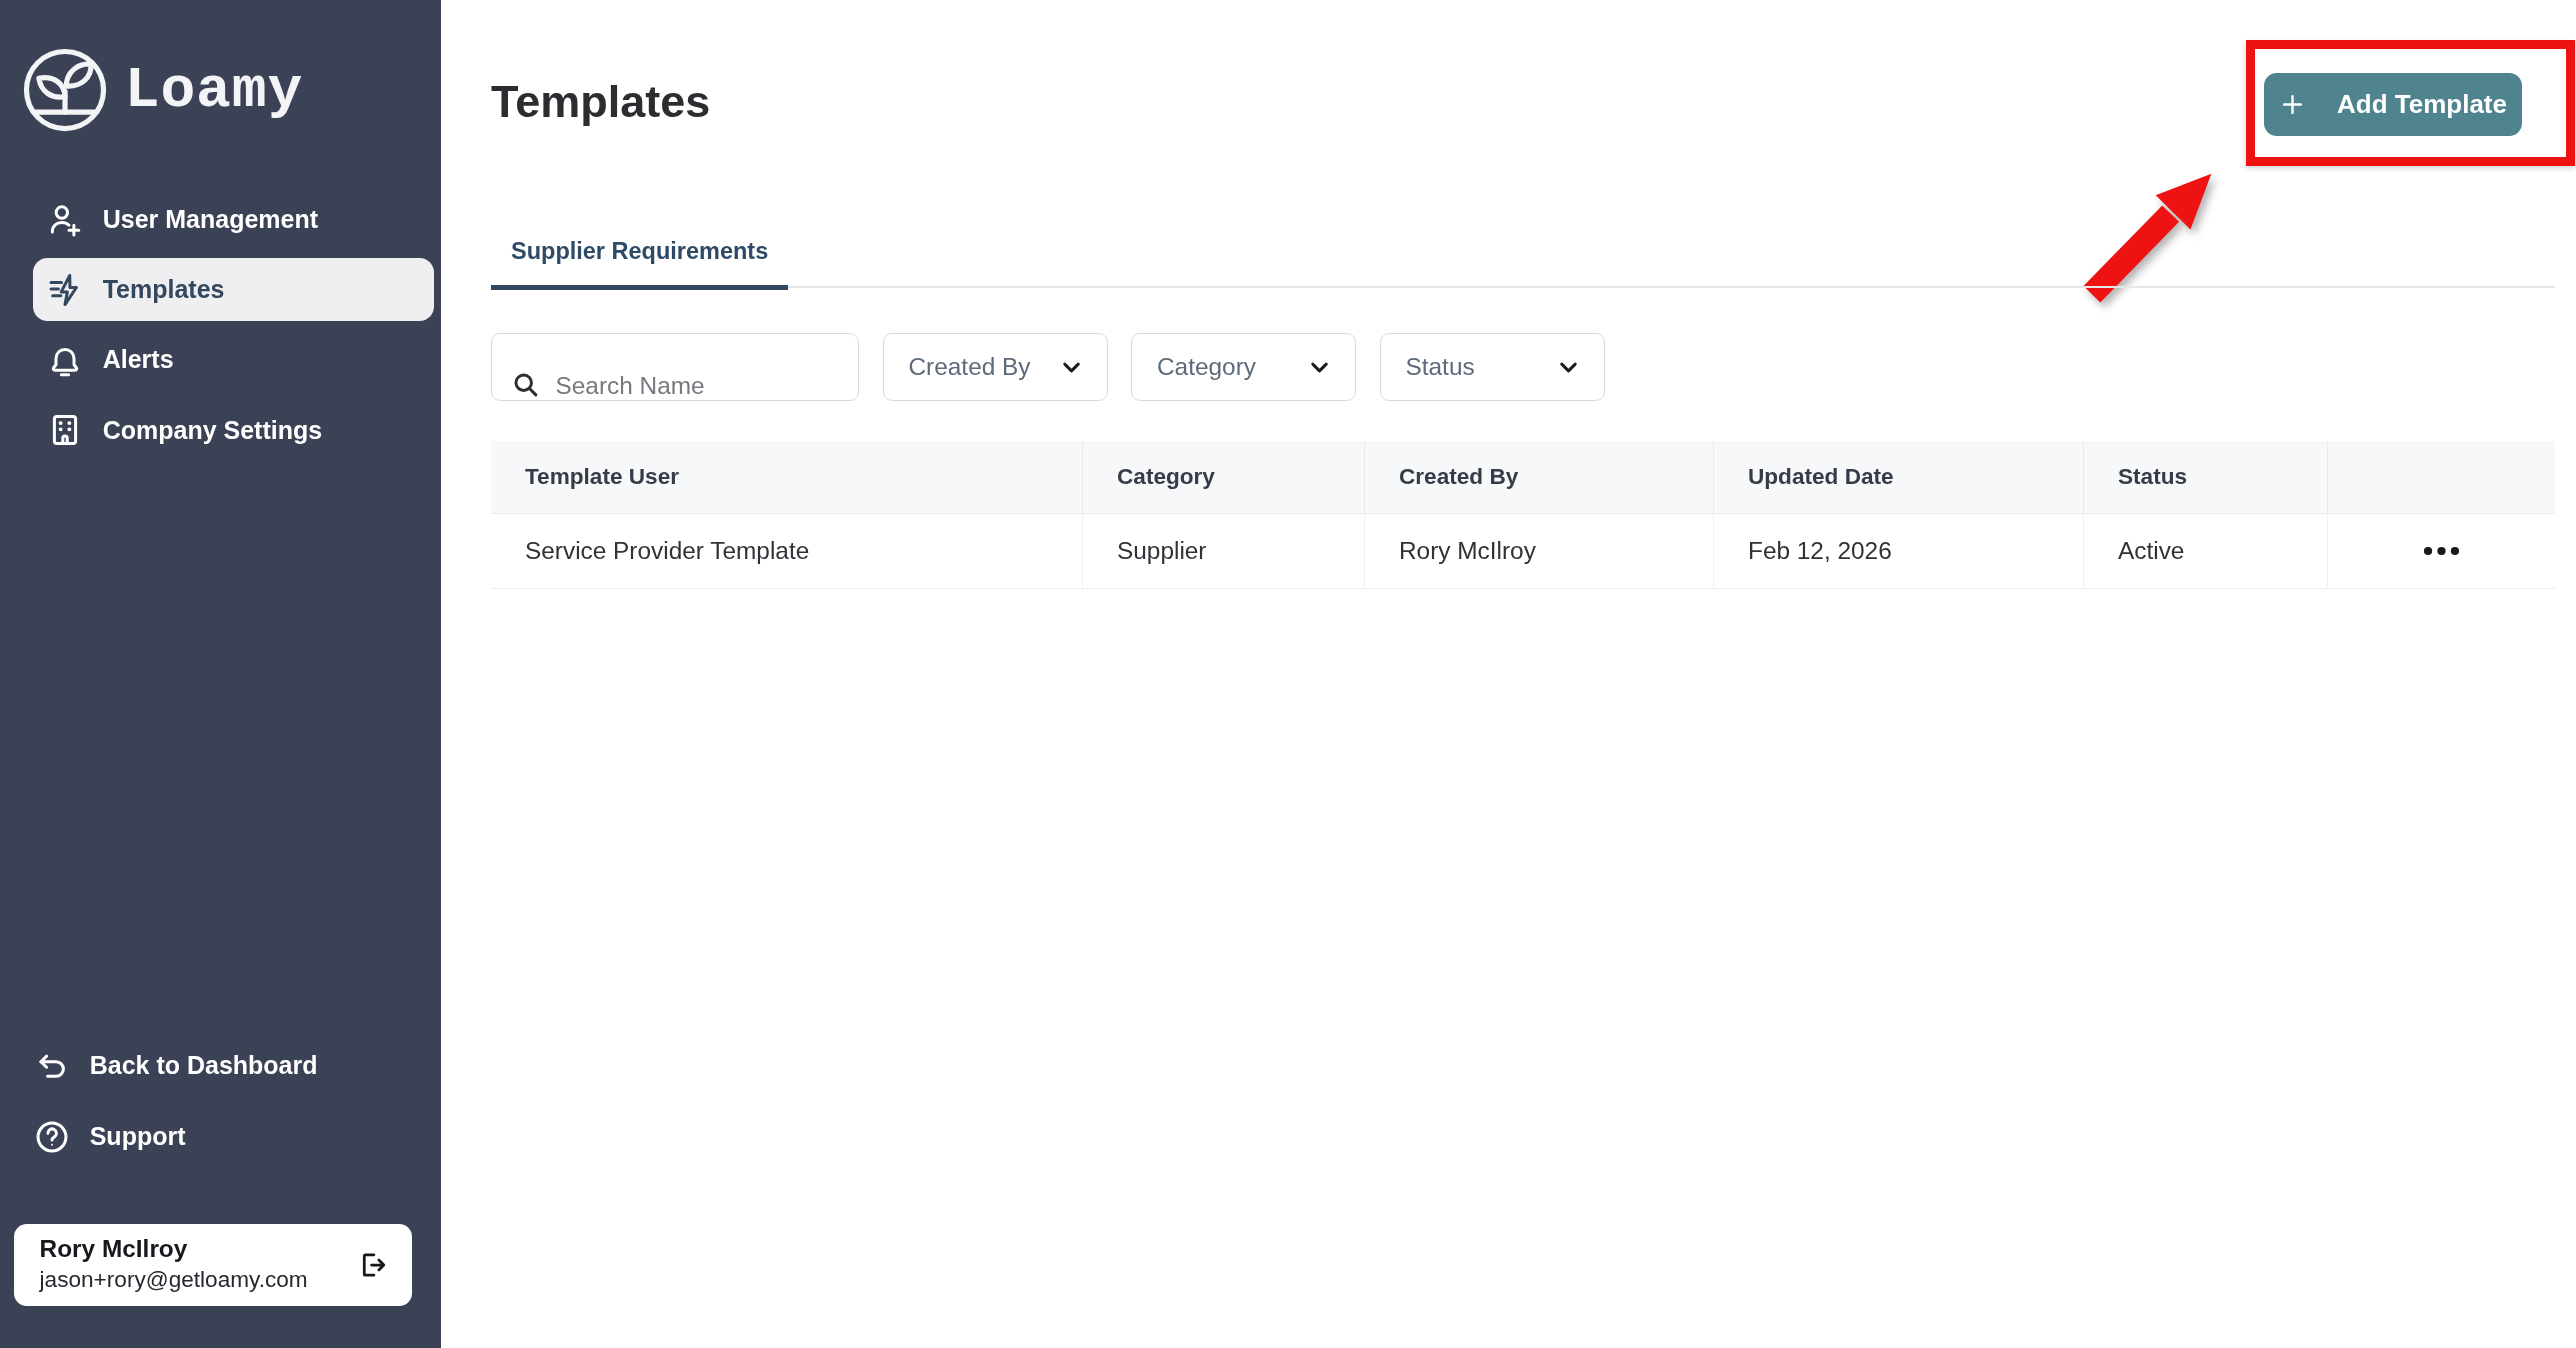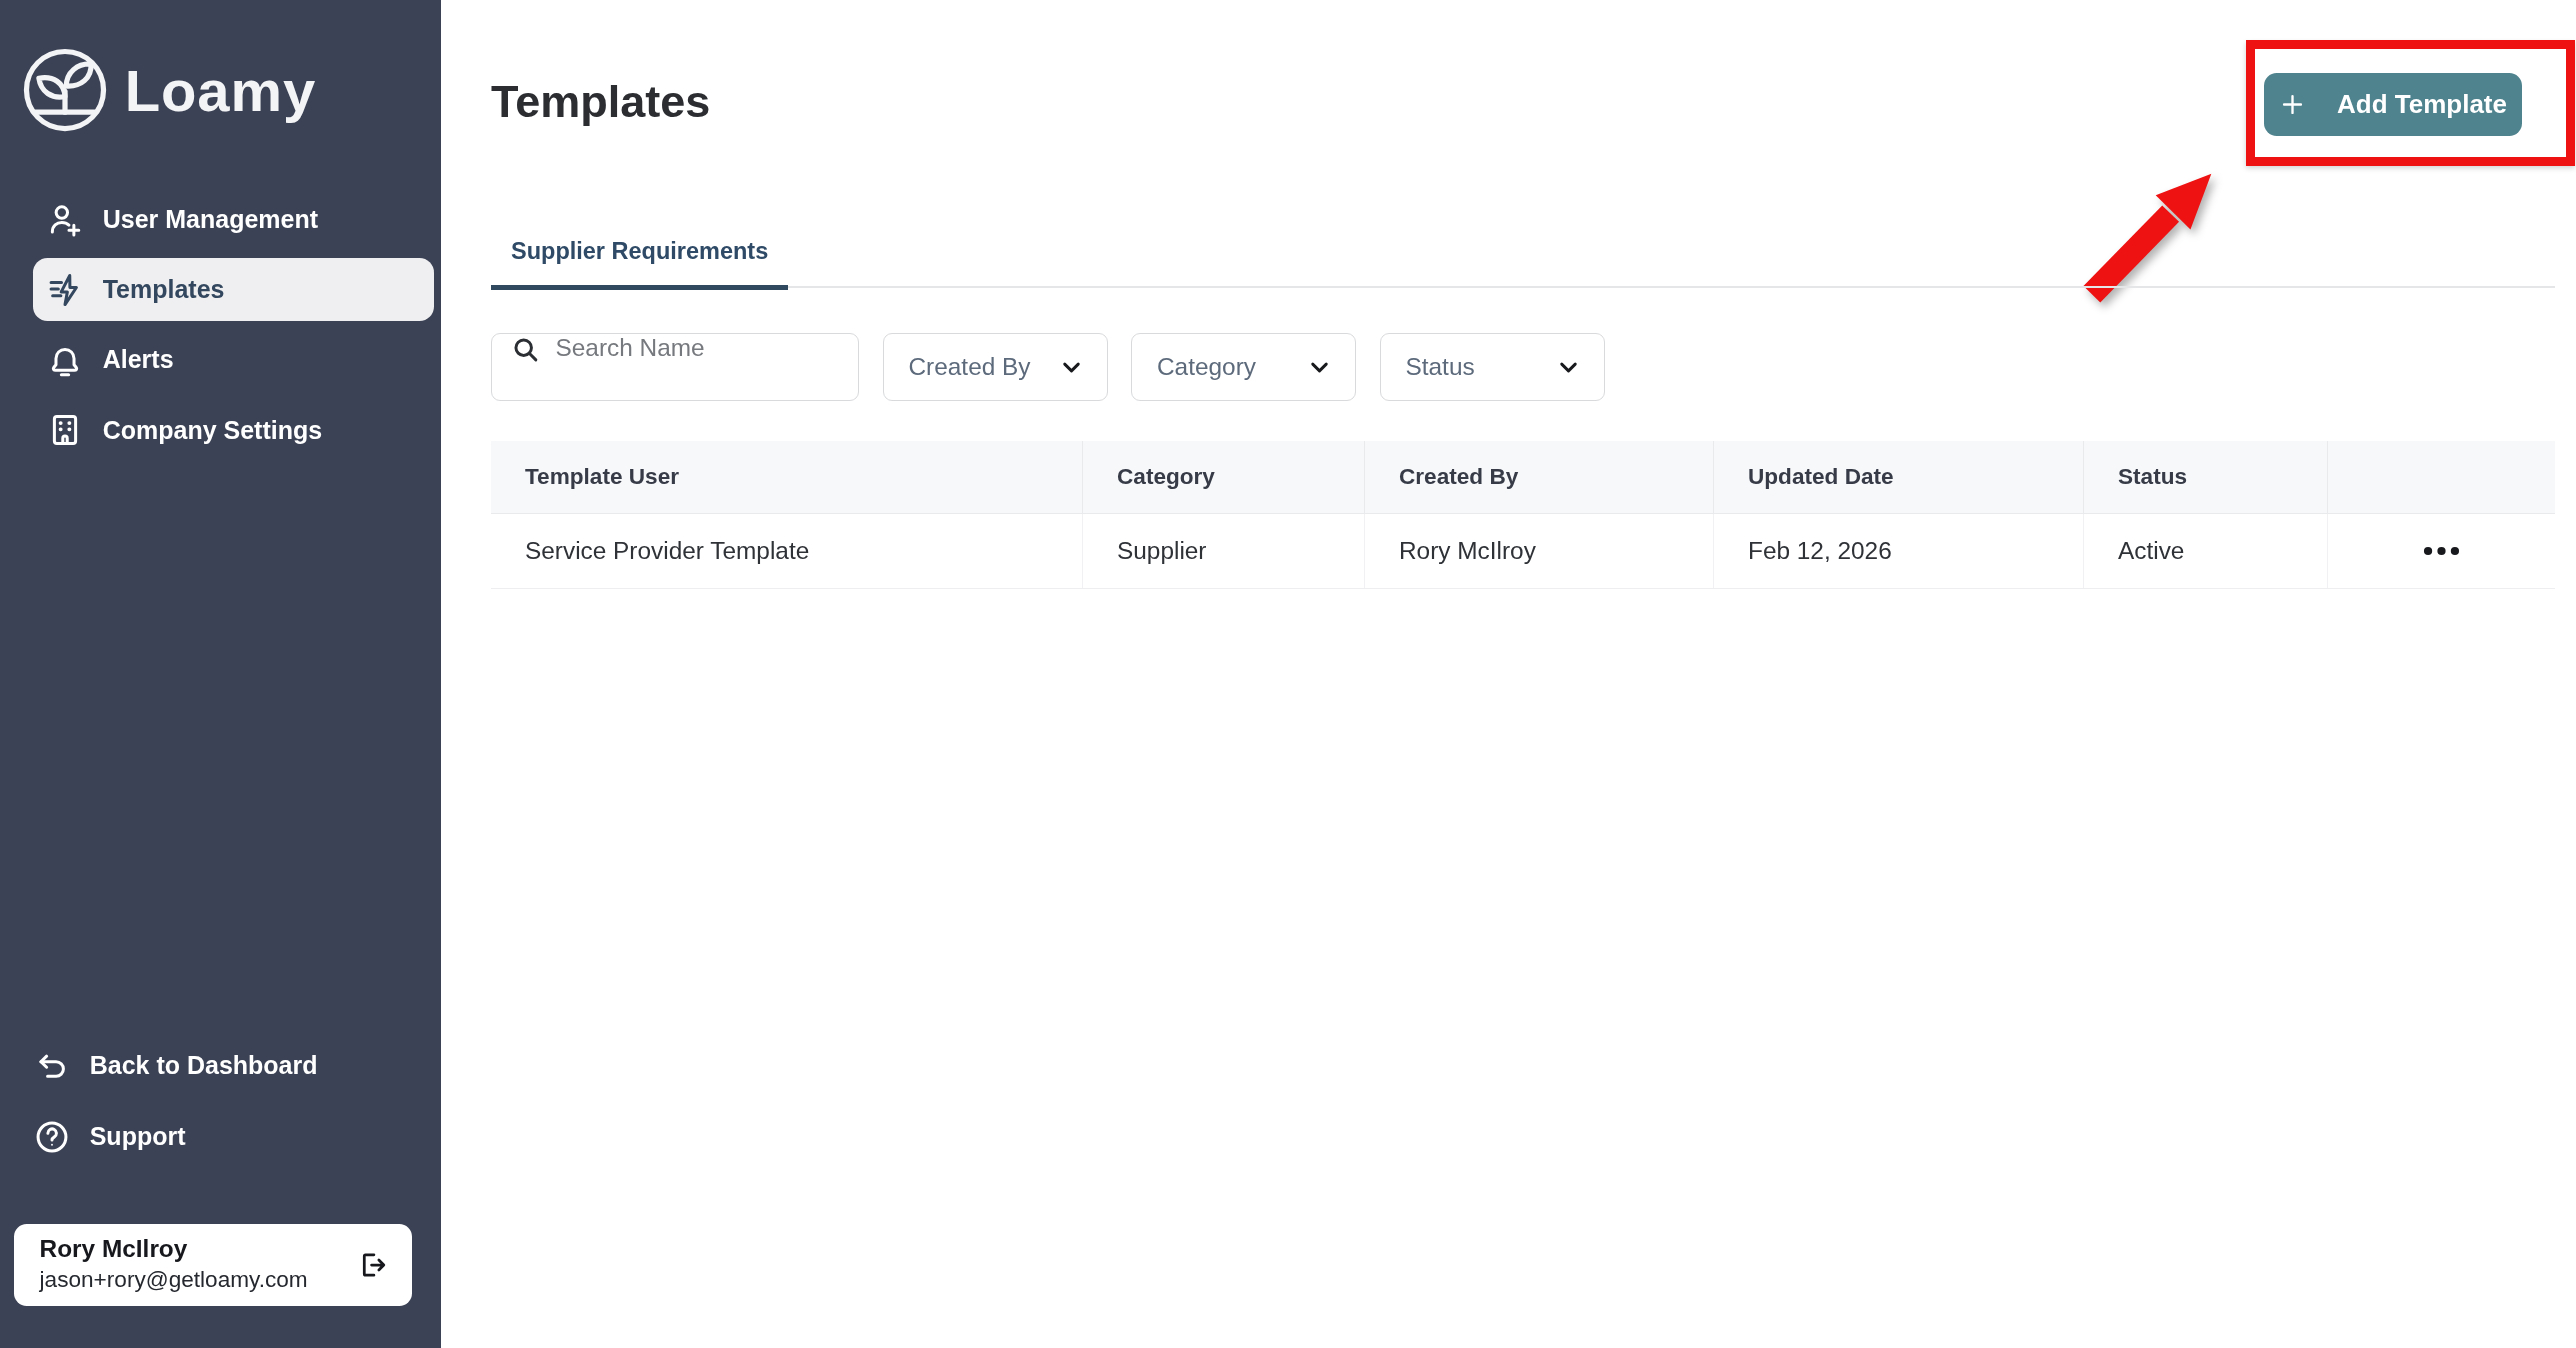--- a/index.html
+++ b/index.html
@@ -3,21 +3,21 @@
 <meta charset="utf-8">
 <style>
   * { box-sizing: border-box; margin: 0; padding: 0; }
   body { margin: 0; background: #fff; }
   .app {
     position: relative; width: 2576px; height: 1348px; overflow: hidden;
     font-family: "Liberation Sans", sans-serif; background: #ffffff;
   }
   
   .sidebar { position: absolute; left: 0; top: 0; width: 441px; height: 100%; background: #3c4255; }
-  .logo { position: absolute; left: 18px; top: 43px; display: flex; align-items: center; color: #f2f4f6; }
+  .logo { position: absolute; left: 18px; top: 43px; display: flex; align-items: center; color: #f2f4f6; font-family: Liberation Mono, monospace; }
   .logo svg { width: 94px; height: 94px; }
   .brand-name { margin-left: 12.7px; font-size: 58px; font-weight: 600; letter-spacing: 0.9px; color: #f2f4f6; }
   .nav { position: absolute; top: 188px; left: 33px; width: 401px; display: flex; flex-direction: column; gap: 7.2px; justify-content: space-between; }
   .footer-nav { position: absolute; top: 1034px; left: 20px; width: 401px; display: flex; flex-direction: column; gap: 8.1px; }
   .nav-item {
     display: flex; align-items: center; height: 63px; border-radius: 14.5px;
     color: #ffffff; padding-left: 12.7px; cursor: pointer;
   }
   .nav-item svg { width: 38px; height: 38px; flex: none; }
   .nav-item .lbl { margin-left: 19px; font-size: 25px; font-weight: bold; white-space: nowrap; }
@@ -56,21 +56,21 @@
   .tab-baseline { position: absolute; left: 0; right: 0; bottom: -1.8px; height: 1.8px; background: #e5e6e8; }
   .tab {
     position: absolute; left: 0; bottom: -3.6px; height: 71px; padding: 0 20px;
     display: flex; align-items: center; font-size: 23.5px; font-weight: bold;
     color: #2e4a66; border-bottom: 5.4px solid #31495f; cursor: pointer; background: transparent;
   }
   
   .filters { position: absolute; left: 50px; top: 333px; display: flex; gap: 23.5px; }
   .search-box {
     width: 368px; height: 68px; border: 1.8px solid #d9dadc; border-radius: 9px;
-    display: flex; align-items: flex-start; padding: 0 18px; background: #fff;
+    display: flex; align-items: flex-end; padding: 0 18px; background: #fff;
   }
   .search-box svg { width: 31px; height: 31px; color: #2b2e33; flex: none; }
   .search-box input {
     border: none; outline: none; font-size: 24.4px; margin-left: 14.5px; width: 100%;
     font-family: inherit; color: #333; background: transparent;
   }
   .search-box input::placeholder { color: #76797e; }
   .dropdown {
     width: 225px; height: 68px; border: 1.8px solid #d9dadc; border-radius: 9px;
     display: flex; align-items: center; justify-content: space-between;

